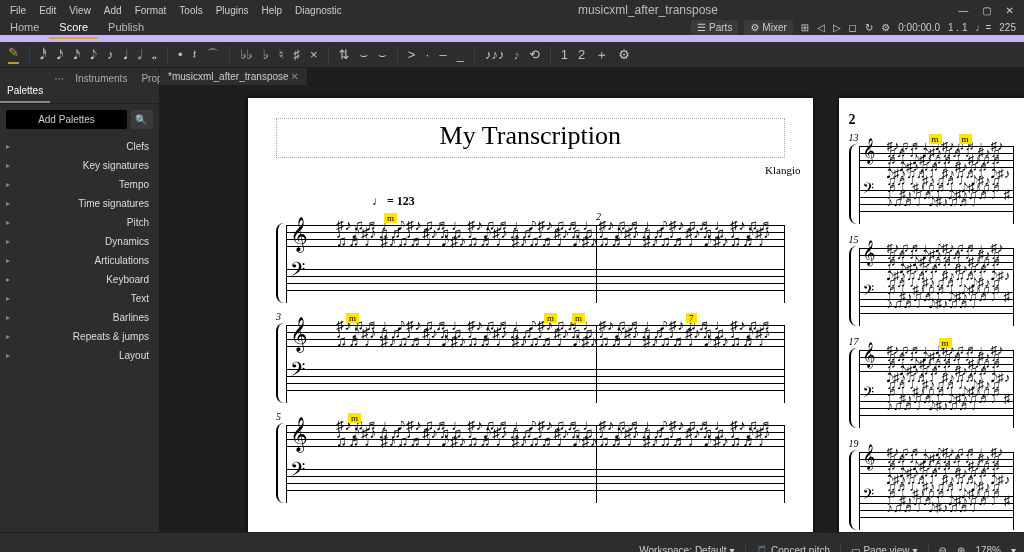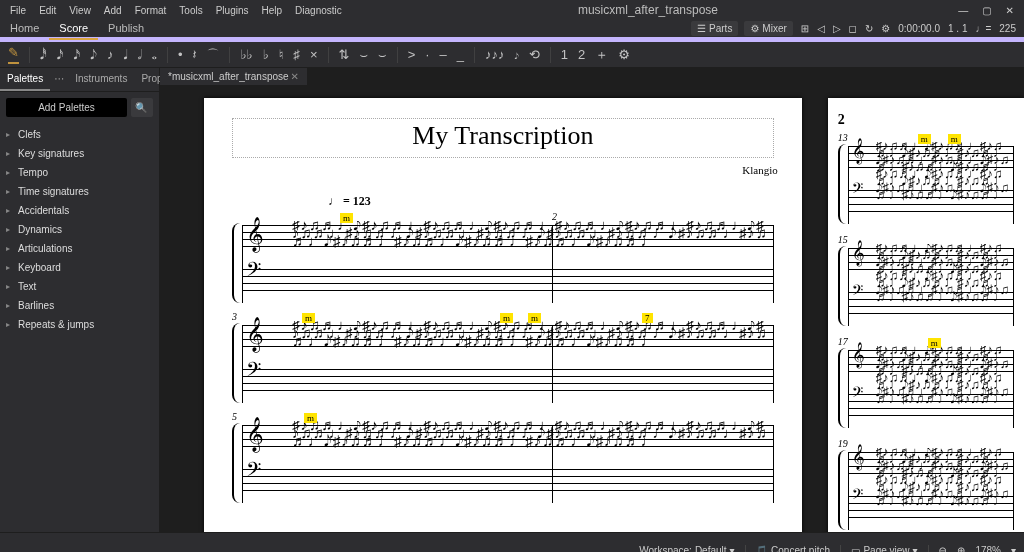--- a/index.html
+++ b/index.html
@@ -6,60 +6,60 @@
   html, body { width: 1024px; height: 552px; overflow: hidden; background: #2d2d30; color: #ccc; }
 
   
   .titlebar { height: 20px; background: #2d2d30; display: flex; align-items: center; font-size: 10px; }
   .menubar { display: flex; gap: 1px; padding-left: 4px; }
   .menubar span { padding: 3px 6px; cursor: default; }
   .titlecenter { flex: 1; text-align: center; color: #bdbdbd; font-size: 12px; }
   .winctrls { display: flex; gap: 14px; padding: 0 10px; color: #ccc; font-size: 10px; }
 
   
-  .secondbar { height: 22px; background: #2d2d30; display: flex; align-items: center; font-size: 11px; border-bottom: 5px solid #c4b5fd; }
+  .secondbar { height: 22px; background: #2d2d30; display: flex; align-items: center; font-size: 11px; border-bottom: 7px solid #c4b5fd; }
   .doc-tabs { display: flex; }
   .doc-tabs span { padding: 4px 10px; color: #bbb; }
   .doc-tabs .active { border-bottom: 2px solid #d9a441; color: #fff; }
   .spacer { flex: 1; }
   .parts-mixer { display: flex; gap: 6px; align-items: center; font-size: 10px; color: #ccc; padding-right: 8px; }
   .parts-mixer .btn { background: #3a3a3d; padding: 2px 6px; border-radius: 2px; display: flex; align-items: center; gap: 3px; }
   .playctrls { display: flex; gap: 8px; align-items: center; font-size: 10px; color: #ccc; padding-right: 8px; }
 
   
   .notebar { height: 26px; background: #2d2d30; display: flex; align-items: center; gap: 10px; padding: 0 8px; color: #ddd; font-size: 13px; border-bottom: 1px solid #1e1e1e; }
   .notebar .edit-icon { color: #d9a441; border-bottom: 2px solid #d9a441; padding-bottom: 2px; }
   .notebar span { opacity: .85; }
   .notebar .sep { width: 1px; height: 16px; background: #444; }
 
   
   .main { display: flex; height: calc(100% - 20px - 22px - 26px - 20px); }
   .leftpanel { width: 160px; background: #2d2d30; border-right: 1px solid #1e1e1e; display: flex; flex-direction: column; }
   .panel-tabs { display: flex; font-size: 10px; border-bottom: 1px solid #1e1e1e; }
   .panel-tabs span { padding: 5px 7px; color: #aaa; }
-  .panel-tabs .on { color: #fff; border-bottom: 2px solid #888; }
+  .panel-tabs .on { color: #fff; border-bottom: 2px solid #888; margin-top: 12px; }
   .panel-tabs .dots { padding: 5px 4px; }
   .addrow { display: flex; padding: 6px; gap: 4px; }
   .addbtn { flex: 1; background: #000000; color: #ccc; font-size: 10px; text-align: center; padding: 4px 0; border-radius: 2px; }
   .searchbtn { width: 22px; background: #3a3a3d; display: flex; align-items: center; justify-content: center; border-radius: 2px; font-size: 10px; }
-  .plist { padding: 2px 0; }
+  .plist { padding: 2px 0; text-align: right; }
   .pitem { font-size: 10px; color: #ddd; padding: 4px 10px 4px 18px; position: relative; }
   .pitem::before { content: "▸"; position: absolute; left: 6px; color: #888; font-size: 8px; top: 5px; }
 
   
   .scorewrap { flex: 1; background: #1e1e1e; position: relative; overflow: hidden; }
   .filetab { position: absolute; top: 0; left: 0; background: #2d2d30; font-size: 10px; color: #ccc; padding: 3px 8px; display: flex; align-items: center; gap: 2px; border-right: 1px solid #1e1e1e; }
   .filetab .x { color: #888; }
-  .pages { position: absolute; top: 20px; left: 0; right: 0; bottom: 0; display: flex; gap: 26px; padding: 10px 0 0 44px; }
+  .pages { position: absolute; top: 20px; left: 0; right: 0; bottom: 0; display: flex; gap: 26px; padding: 10px 0 0 88px; }
   .page { background: #fff; color: #000; box-shadow: 0 0 4px #000; }
   .page1 { width: 640px; height: 520px; padding: 20px 28px; position: relative; }
   .page2 { width: 210px; height: 520px; padding: 14px 10px; position: relative; overflow: hidden; }
 
   .scoretitle { font-family: "Times New Roman", serif; font-size: 26px; text-align: center; border: 1px dotted #aaa; padding: 2px 0 6px; }
-  .composer { position: absolute; right: 24px; top: 66px; font-family: "Times New Roman", serif; font-size: 11px; }
+  .composer { position: absolute; right: 12px; top: 66px; font-family: "Times New Roman", serif; font-size: 11px; }
   .tempo { font-family: "Times New Roman", serif; font-weight: bold; font-size: 12px; margin: 36px 0 0 96px; }
 
   
   .system { margin-top: 10px; position: relative; height: 90px; }
   .p2sys { margin-top: 12px; position: relative; height: 90px; }
   .staff { position: absolute; left: 10px; right: 0; height: 28px;
            background: repeating-linear-gradient(to bottom, #000 0 1px, transparent 1px 7px); }
   .staff.treble { top: 6px; }
   .staff.bass { top: 50px; }
   .brace { position: absolute; left: 0; top: 4px; bottom: 6px; width: 8px;
@@ -195,27 +195,28 @@
       <div class="addbtn">Add Palettes</div>
       <div class="searchbtn">
         <span>🔍</span>
       </div>
     </div>
     <div class="plist">
       <div class="pitem">Clefs</div>
       <div class="pitem">Key signatures</div>
       <div class="pitem">Tempo</div>
       <div class="pitem">Time signatures</div>
-      <div class="pitem">Accidentals</div>
+      <div class="pitem">Pitch</div>
       <div class="pitem">Dynamics</div>
       <div class="pitem">Articulations</div>
       <div class="pitem">Keyboard</div>
       <div class="pitem">Text</div>
       <div class="pitem">Barlines</div>
       <div class="pitem">Repeats &amp; jumps</div>
+      <div class="pitem">Layout</div>
     </div>
   </div>
 
   <div class="scorewrap">
     <div class="filetab">
       <span>*musicxml_after_transpose</span>
       <span class="x">✕</span>
     </div>
     <div class="pages">
 

